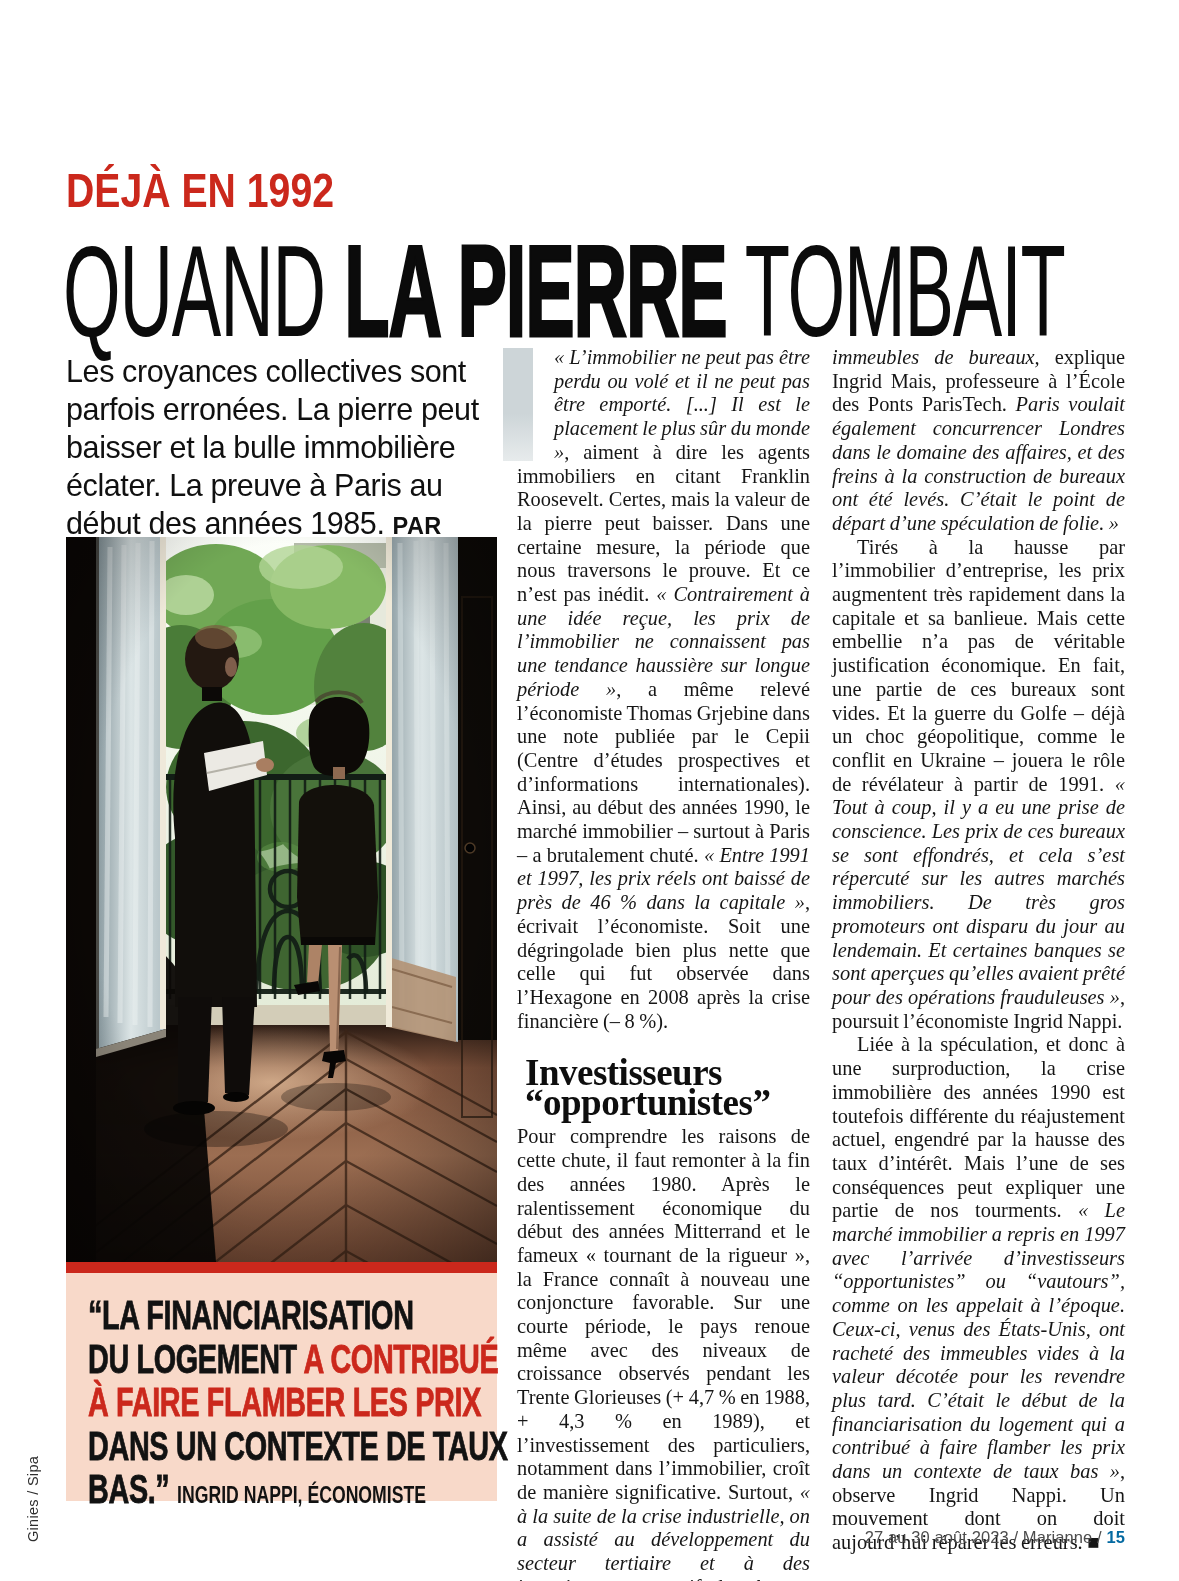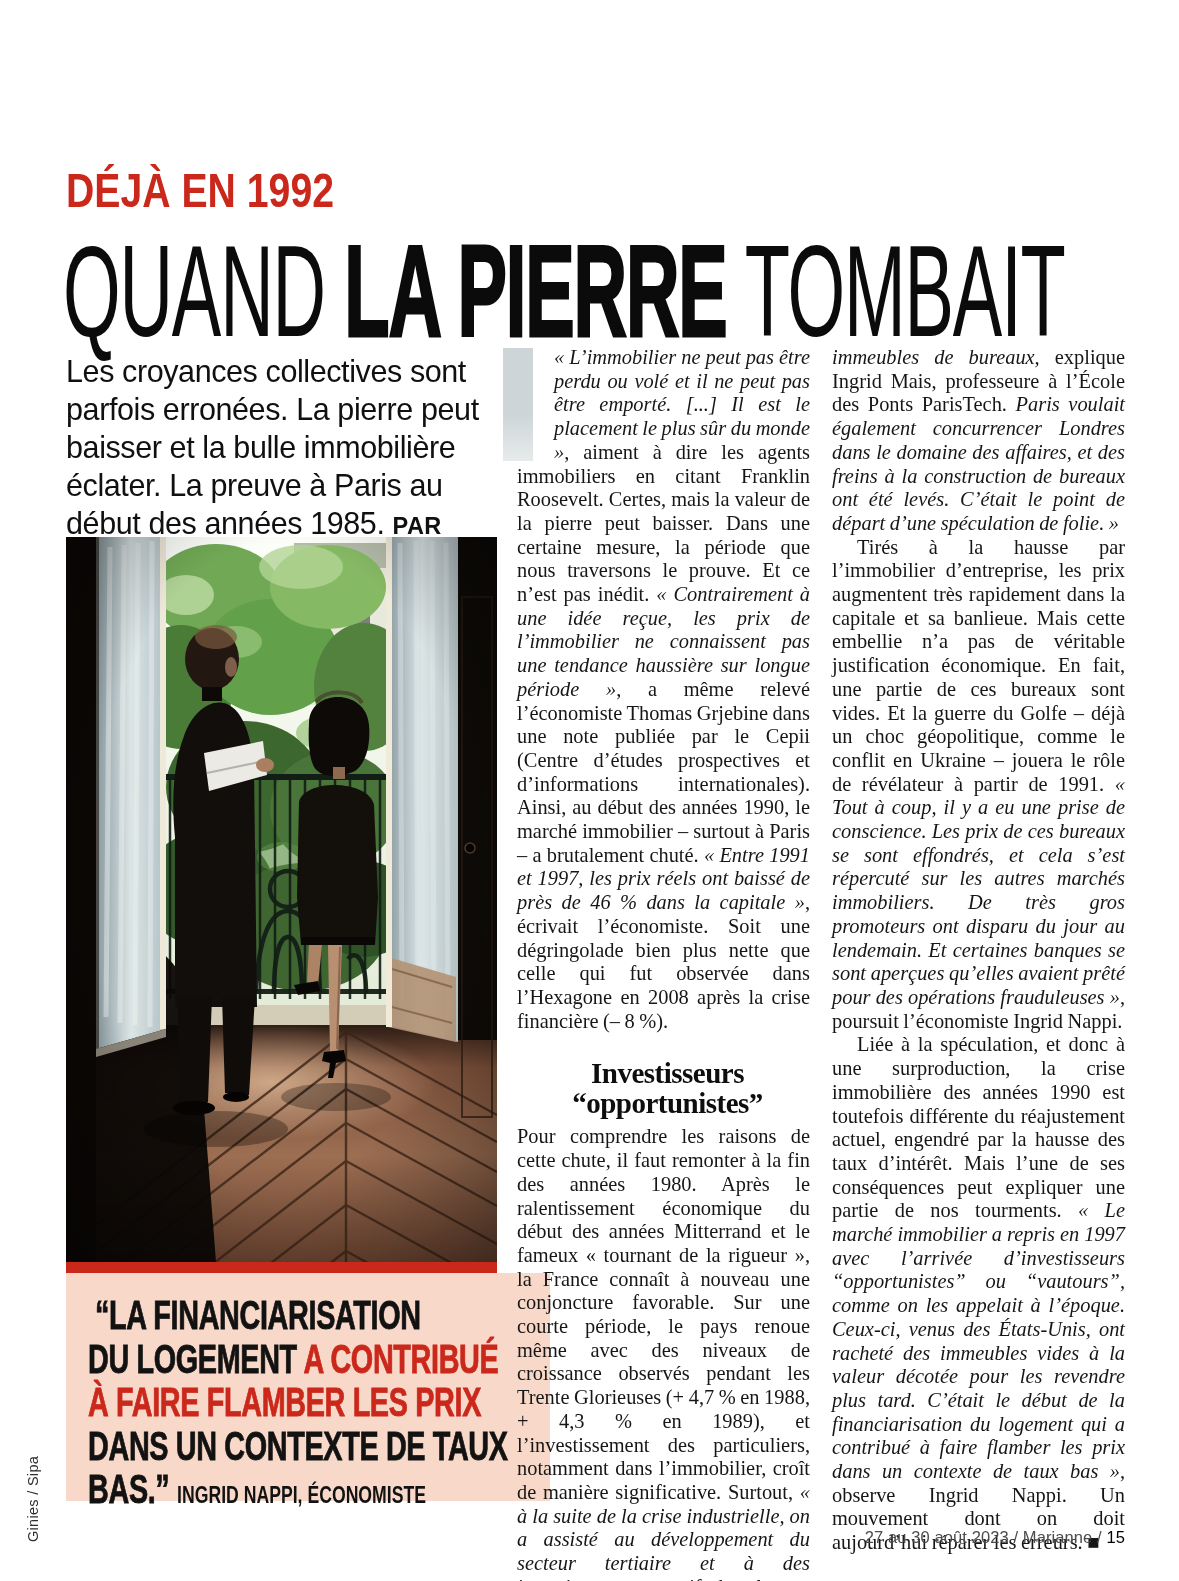--- a/index.html
+++ b/index.html
@@ -35,24 +35,23 @@
   .photo{position:absolute;left:66px;top:537px;width:431px;height:725px;line-height:0;}
   .photo svg{display:block;}
   .credit{
     position:absolute;left:25px;top:1542px;
     transform:rotate(-90deg);transform-origin:0 0;
     white-space:nowrap;font-size:14.5px;color:#2e2e2e;letter-spacing:.3px;
   }
   
   .pq-bar{position:absolute;left:66px;top:1262px;width:431px;height:11px;background:var(--accent_red,#d9291c);}
   .pq-box{
-    position:absolute;left:66px;top:1273px;width:484px;height:228px;
+    position:absolute;left:66px;top:1273px;width:431px;height:228px;
     background:var(--pullquote_bg,#f8d9c9);box-sizing:border-box;
     padding:21px 0 0 22px;
-    text-align:right;
   }
   .pq-line{
     white-space:nowrap;font-weight:700;font-size:40px;line-height:43.5px;
     letter-spacing:-.5px;color:#121212;
     transform:scaleX(.72);transform-origin:left top;
     -webkit-text-stroke:.8px #121212;
   }
   .pq-line .red{color:var(--accent_red,#d9291c);-webkit-text-stroke:.8px var(--accent_red,#d9291c);}
   .pq-line .attrib{font-size:24.5px;letter-spacing:0;-webkit-text-stroke:0;}
   
@@ -66,29 +65,29 @@
   .col .it{font-style:italic;}
   .col2{left:517px;}
   .col3{left:832px;}
   .grey-bar{
     position:absolute;left:-14px;top:2px;width:30px;height:113px;
     background:linear-gradient(#cdd5d8 0%,#cdd5d8 58%,#e7ebec 100%);
   }
   .qbar-spacer{float:left;width:37px;height:96px;}
   .subhead{
     font-family:"Liberation Serif",serif;font-weight:700;
-    font-size:29px;line-height:30px;letter-spacing:-.5px;
-    margin:25px 0 7px 8px;text-align:center;white-space:pre-line;color:#0e0e0e;
+    font-size:37px;line-height:30px;letter-spacing:-.5px;
+    margin:25px 0 7px 8px;text-align:left;white-space:pre-line;color:#0e0e0e;
   }
   
   .footer{
     position:absolute;right:54px;top:1528px;
     font-size:16.5px;color:#4c4c4c;letter-spacing:.1px;
   }
-  .footer .b{font-weight:400;color:#000000;}
+  .footer .b{font-weight:700;color:#0369a1;}
 </style>
 </head>
 <body>
 
 <div class="page">
 
   <div class="kicker">DÉJÀ EN 1992</div>
   <h1 class="headline" style="margin:0;"><span class="thin">QUAND </span><span class="heavy">LA PIERRE</span><span class="thin"> TOMBAIT</span></h1>
 
   <div class="standfirst"><span>Les croyances collectives sont parfois erronées. La pierre peut baisser et la bulle immobilière éclater. La preuve à Paris au début des années 1985. </span><span class="byline">PAR PIERRE LANN</span></div>

